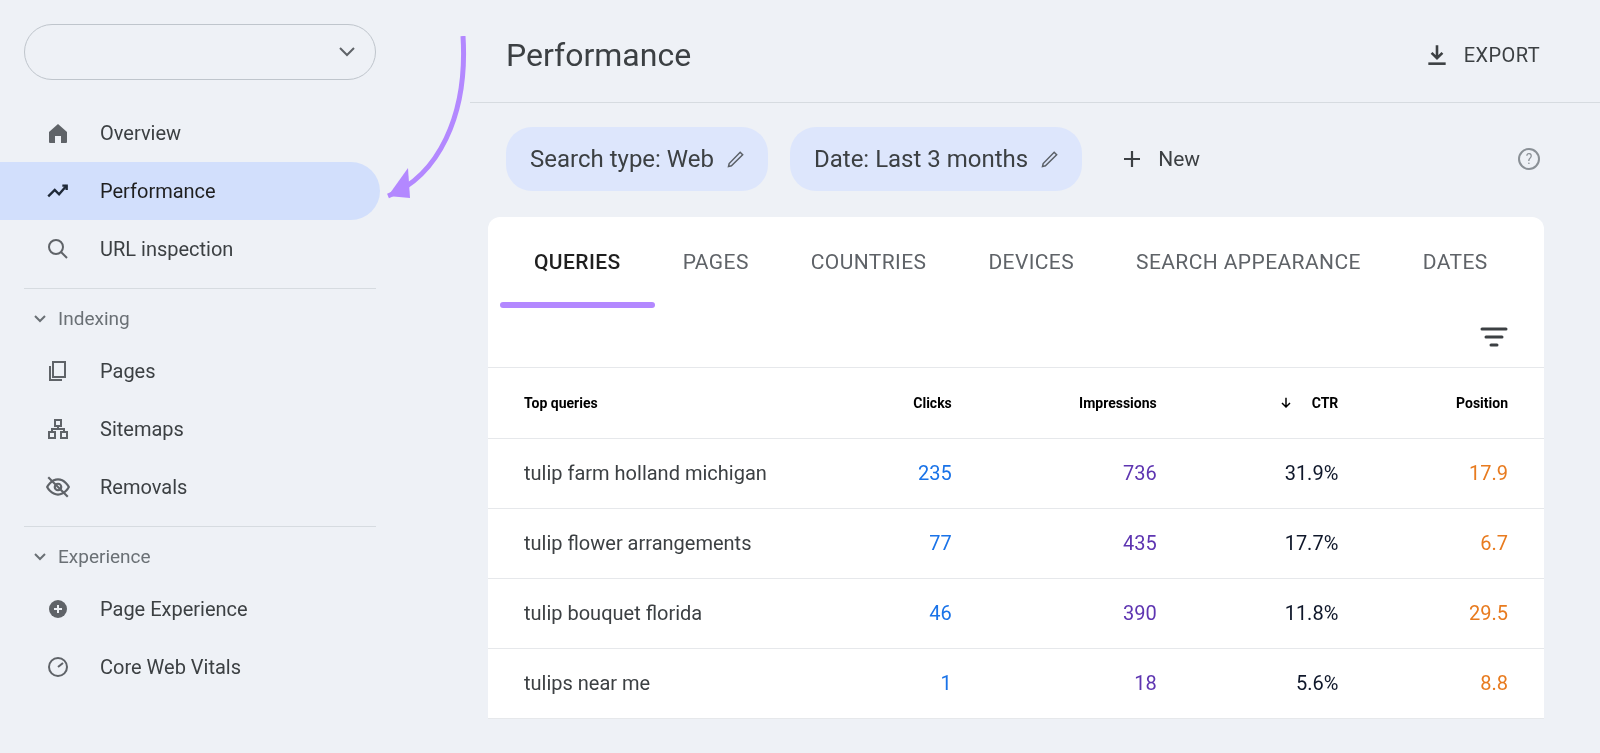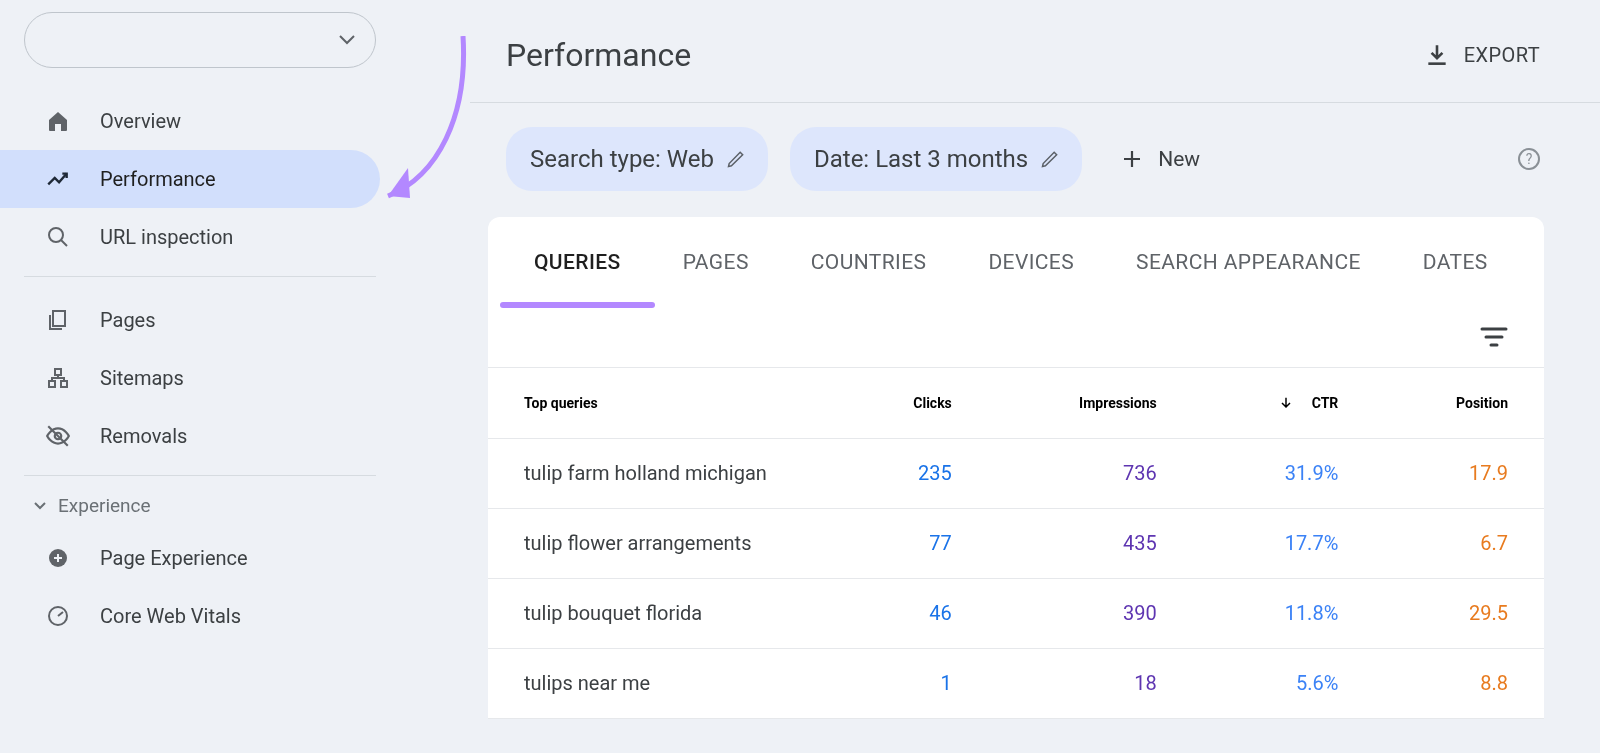--- a/index.html
+++ b/index.html
@@ -1,19 +1,19 @@
 <!DOCTYPE html>
 <html><head>
 <meta charset="utf-8">
 <style>
   * { box-sizing: border-box; margin: 0; padding: 0; }
   html, body { width: 1600px; height: 753px; font-family: 'Google Sans', Roboto, Arial, sans-serif; background: #eef1f6; color: #3c4043; overflow: hidden; }
 
   
-  .sidebar { position: absolute; left: 0; top: 0; width: 400px; height: 100%; padding-top: 12px; }
+  .sidebar { position: absolute; left: 0; top: 0; width: 400px; height: 100%; padding-top: 24px; }
   .property-selector { margin: 0 24px 24px 24px; height: 56px; border: 1px solid #bfc5cc; border-radius: 28px; background: #eef1f6; display: flex; align-items: center; justify-content: flex-end; padding: 0 20px; cursor: pointer; }
   .property-selector .caret { color: #5f6368; }
 
   .nav { display: flex; flex-direction: column; }
   .nav-item { display: flex; align-items: center; height: 58px; padding-left: 44px; gap: 28px; border-radius: 0 29px 29px 0; margin-right: 20px; cursor: pointer; }
   .nav-item.active { background: #d2dffc; }
   .nav-item .icon { width: 28px; display:flex; align-items:center; justify-content:center; color:#5f6368; }
   .nav-item.active .icon { color:#1f2937;}
   .nav-item .label { font-size: 20px; color:#3c4043; }
   .nav-item.active .label { color:#1f1f1f; }
@@ -50,21 +50,21 @@
   .filter-icon { cursor:pointer; color:#3c4043; }
 
   table { width:100%; border-collapse:collapse; }
   th, td { text-align:right; padding: 0 36px; height:70px; border-bottom:1px solid #e6e8eb; font-weight:400; }
   th { color:#000000; font-size:14px;font-weight:bold; }
   th:first-child, td:first-child { text-align:left; width:33%; }
   td { font-size:20px; color:#3c4043; }
   .sort-col { display:flex; align-items:center; justify-content:flex-end; gap:18px; }
   .c-clicks    { color:#1a73e8; }
   .c-impr      { color:#5e35b1;margin-top:40px; }
-  .c-ctr       { color:#3b82f6; }
+  .c-ctr       { color:#0f172a; }
   .c-pos       { color:#e87b1f; }
 
   
   .anno-arrow { position:absolute; left:368px; top:36px; pointer-events:none; }
 
   svg { display:block; }
 </style>
 </head>
 <body>
 
@@ -102,20 +102,28 @@
         <svg width="24" height="24" viewBox="0 0 24 24">
             <circle cx="10" cy="10" r="7" stroke="currentColor" stroke-width="2" fill="none"></circle>
             <path d="M15 15l6 6" stroke="currentColor" stroke-width="2"></path>
           </svg>
       </span>
       <span class="label">URL inspection</span>
     </div>
 
     <hr class="section-divider">
 
+    <div class="section-header">
+      <span class="chev">
+        <svg width="12" height="8" viewBox="0 0 12 8">
+            <path d="M1 1l5 5 5-5" stroke="currentColor" stroke-width="2" fill="none"></path>
+          </svg>
+      </span>
+      <span>Indexing</span>
+    </div>
 
     <div class="nav-item">
       <span class="icon">
         <svg width="24" height="24" viewBox="0 0 24 24">
             <rect x="7" y="3" width="12" height="15" stroke="currentColor" stroke-width="2" fill="none"></rect>
             <path d="M4 7v14h12" stroke="currentColor" stroke-width="2" fill="none"></path>
           </svg>
       </span>
       <span class="label">Pages</span>
     </div>

